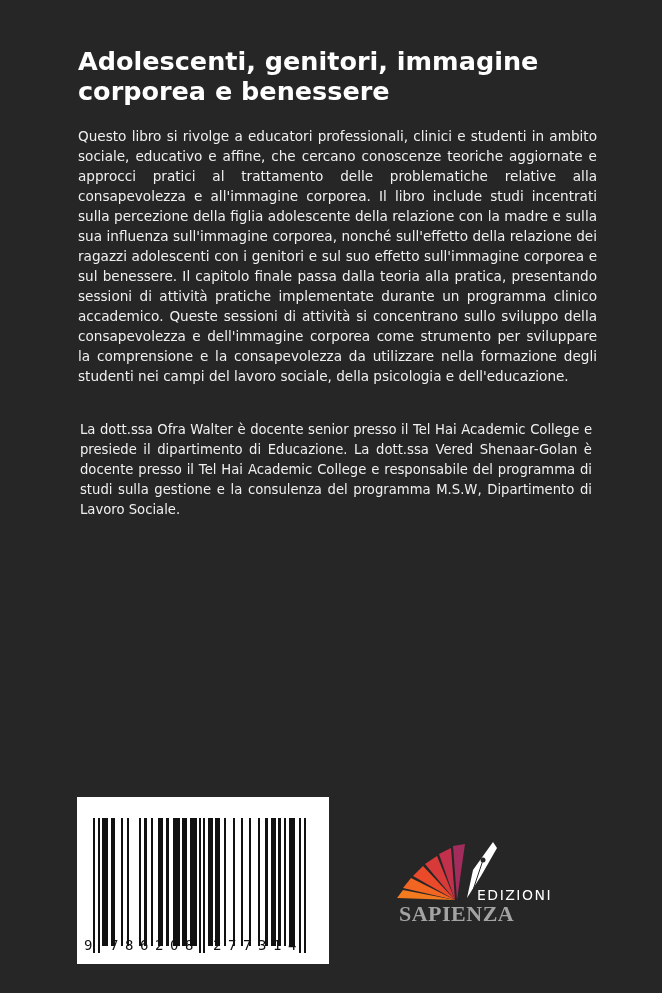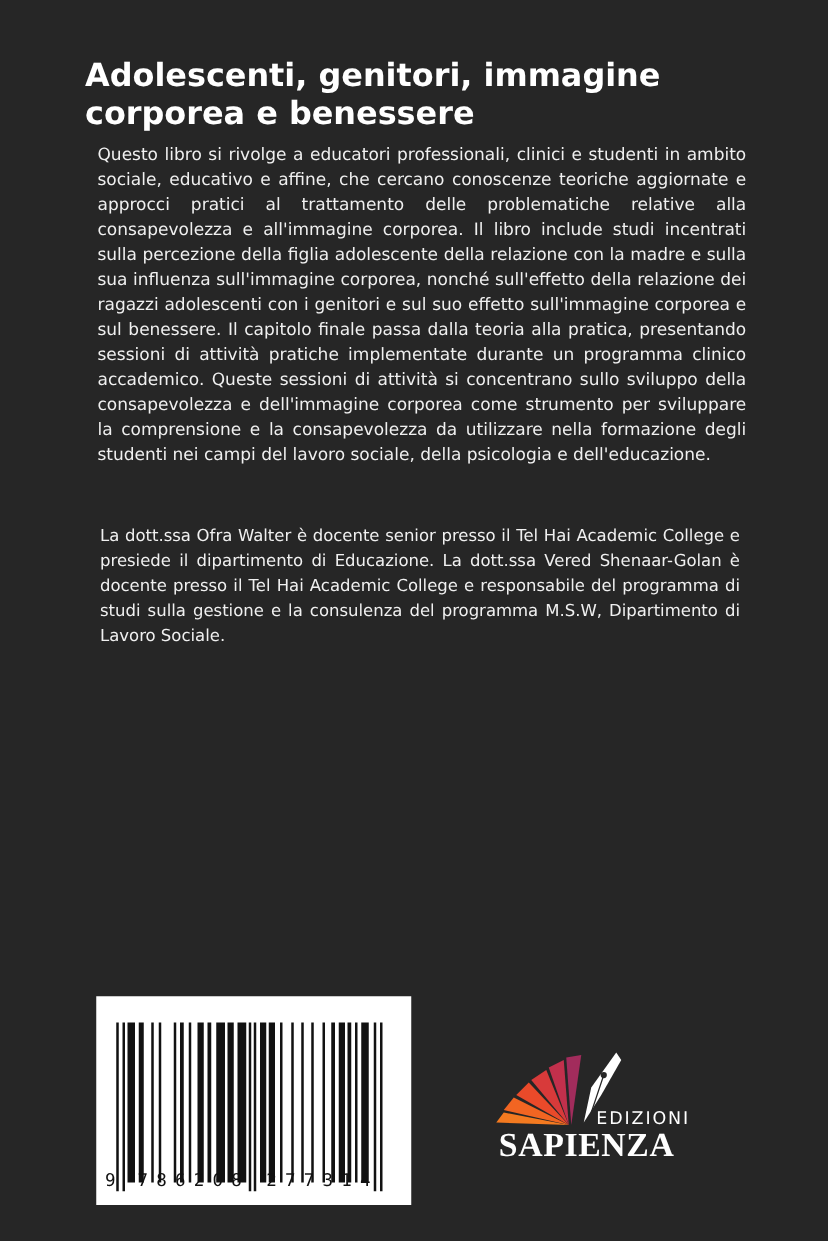--- a/index.html
+++ b/index.html
@@ -6,32 +6,32 @@
   body {
     width: 662px; height: 993px;
     background: #262626;
     position: relative;
     overflow: hidden;
     font-family: "DejaVu Sans", sans-serif;
     color: #f2f2f2;
   }
   .title {
     position: absolute;
-    left: 68px; top: 46px;
+    left: 78px; top: 46px;
     width: 520px;
     font-family: "DejaVu Sans", sans-serif;
     font-weight: bold;
     font-size: 25.5px;
     line-height: 30px;
     color: #ffffff;
     margin: 0;
   }
   .blurb {
     position: absolute;
-    left: 78px; top: 114px;
+    left: 78px; top: 126px;
     width: 519px;
     font-size: 13.6px;
     line-height: 20px;
     text-align: justify;
     color: #f0f0f0;
     margin: 0;
   }
   .authors {
     position: absolute;
     left: 80px; top: 420px;
@@ -62,23 +62,23 @@
     font-size: 14px;
     letter-spacing: 1.5px;
     color: #ffffff;
     text-align: right;
   }
   .logo-sapienza {
     position: absolute;
     left: 14px; top: 71px;
     font-family: "Liberation Serif", serif;
     font-weight: bold;
-    font-size: 27px;
+    font-size: 22px;
     letter-spacing: 0.5px;
-    color: #ffffff;
+    color: #a3a3a3;
   }
 </style>
 </head>
 <body>
 
 <h1 class="title">Adolescenti, genitori, immagine corporea e benessere</h1>
 
 <p class="blurb">Questo libro si rivolge a educatori professionali, clinici e studenti in ambito sociale, educativo e affine, che cercano conoscenze teoriche aggiornate e approcci pratici al trattamento delle problematiche relative alla consapevolezza e all'immagine corporea. Il libro include studi incentrati sulla percezione della figlia adolescente della relazione con la madre e sulla sua influenza sull'immagine corporea, nonché sull'effetto della relazione dei ragazzi adolescenti con i genitori e sul suo effetto sull'immagine corporea e sul benessere. Il capitolo finale passa dalla teoria alla pratica, presentando sessioni di attività pratiche implementate durante un programma clinico accademico. Queste sessioni di attività si concentrano sullo sviluppo della consapevolezza e dell'immagine corporea come strumento per sviluppare la comprensione e la consapevolezza da utilizzare nella formazione degli studenti nei campi del lavoro sociale, della psicologia e dell'educazione.</p>
 
 <p class="authors">La dott.ssa Ofra Walter è docente senior presso il Tel Hai Academic College e presiede il dipartimento di Educazione. La dott.ssa Vered Shenaar-Golan è docente presso il Tel Hai Academic College e responsabile del programma di studi sulla gestione e la consulenza del programma M.S.W, Dipartimento di Lavoro Sociale.</p>

